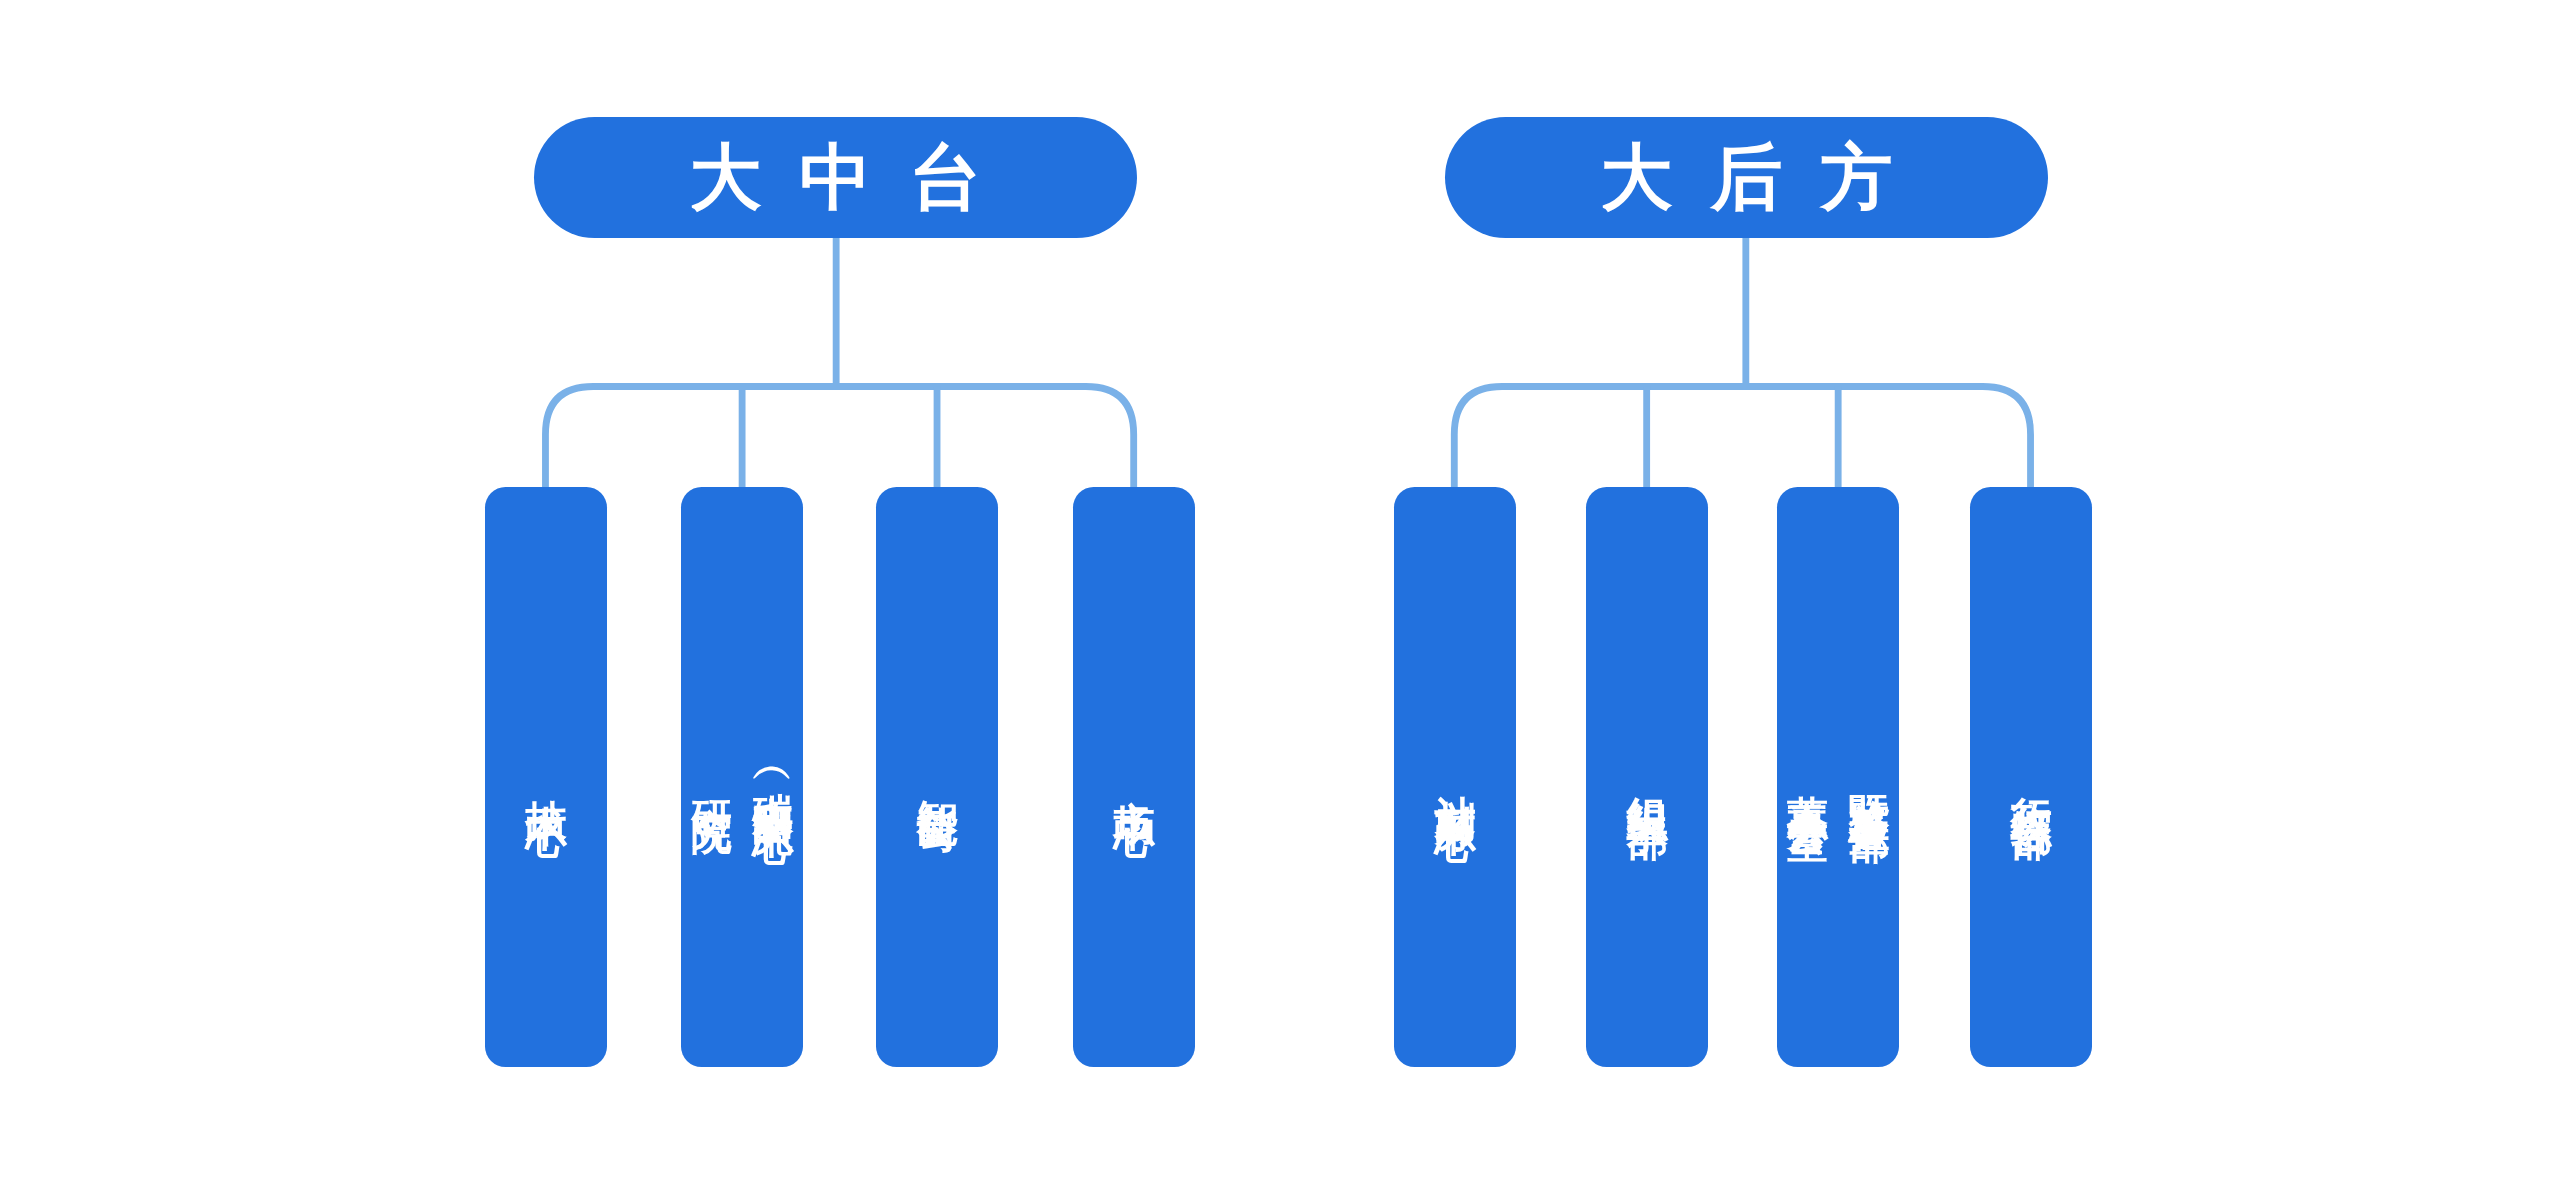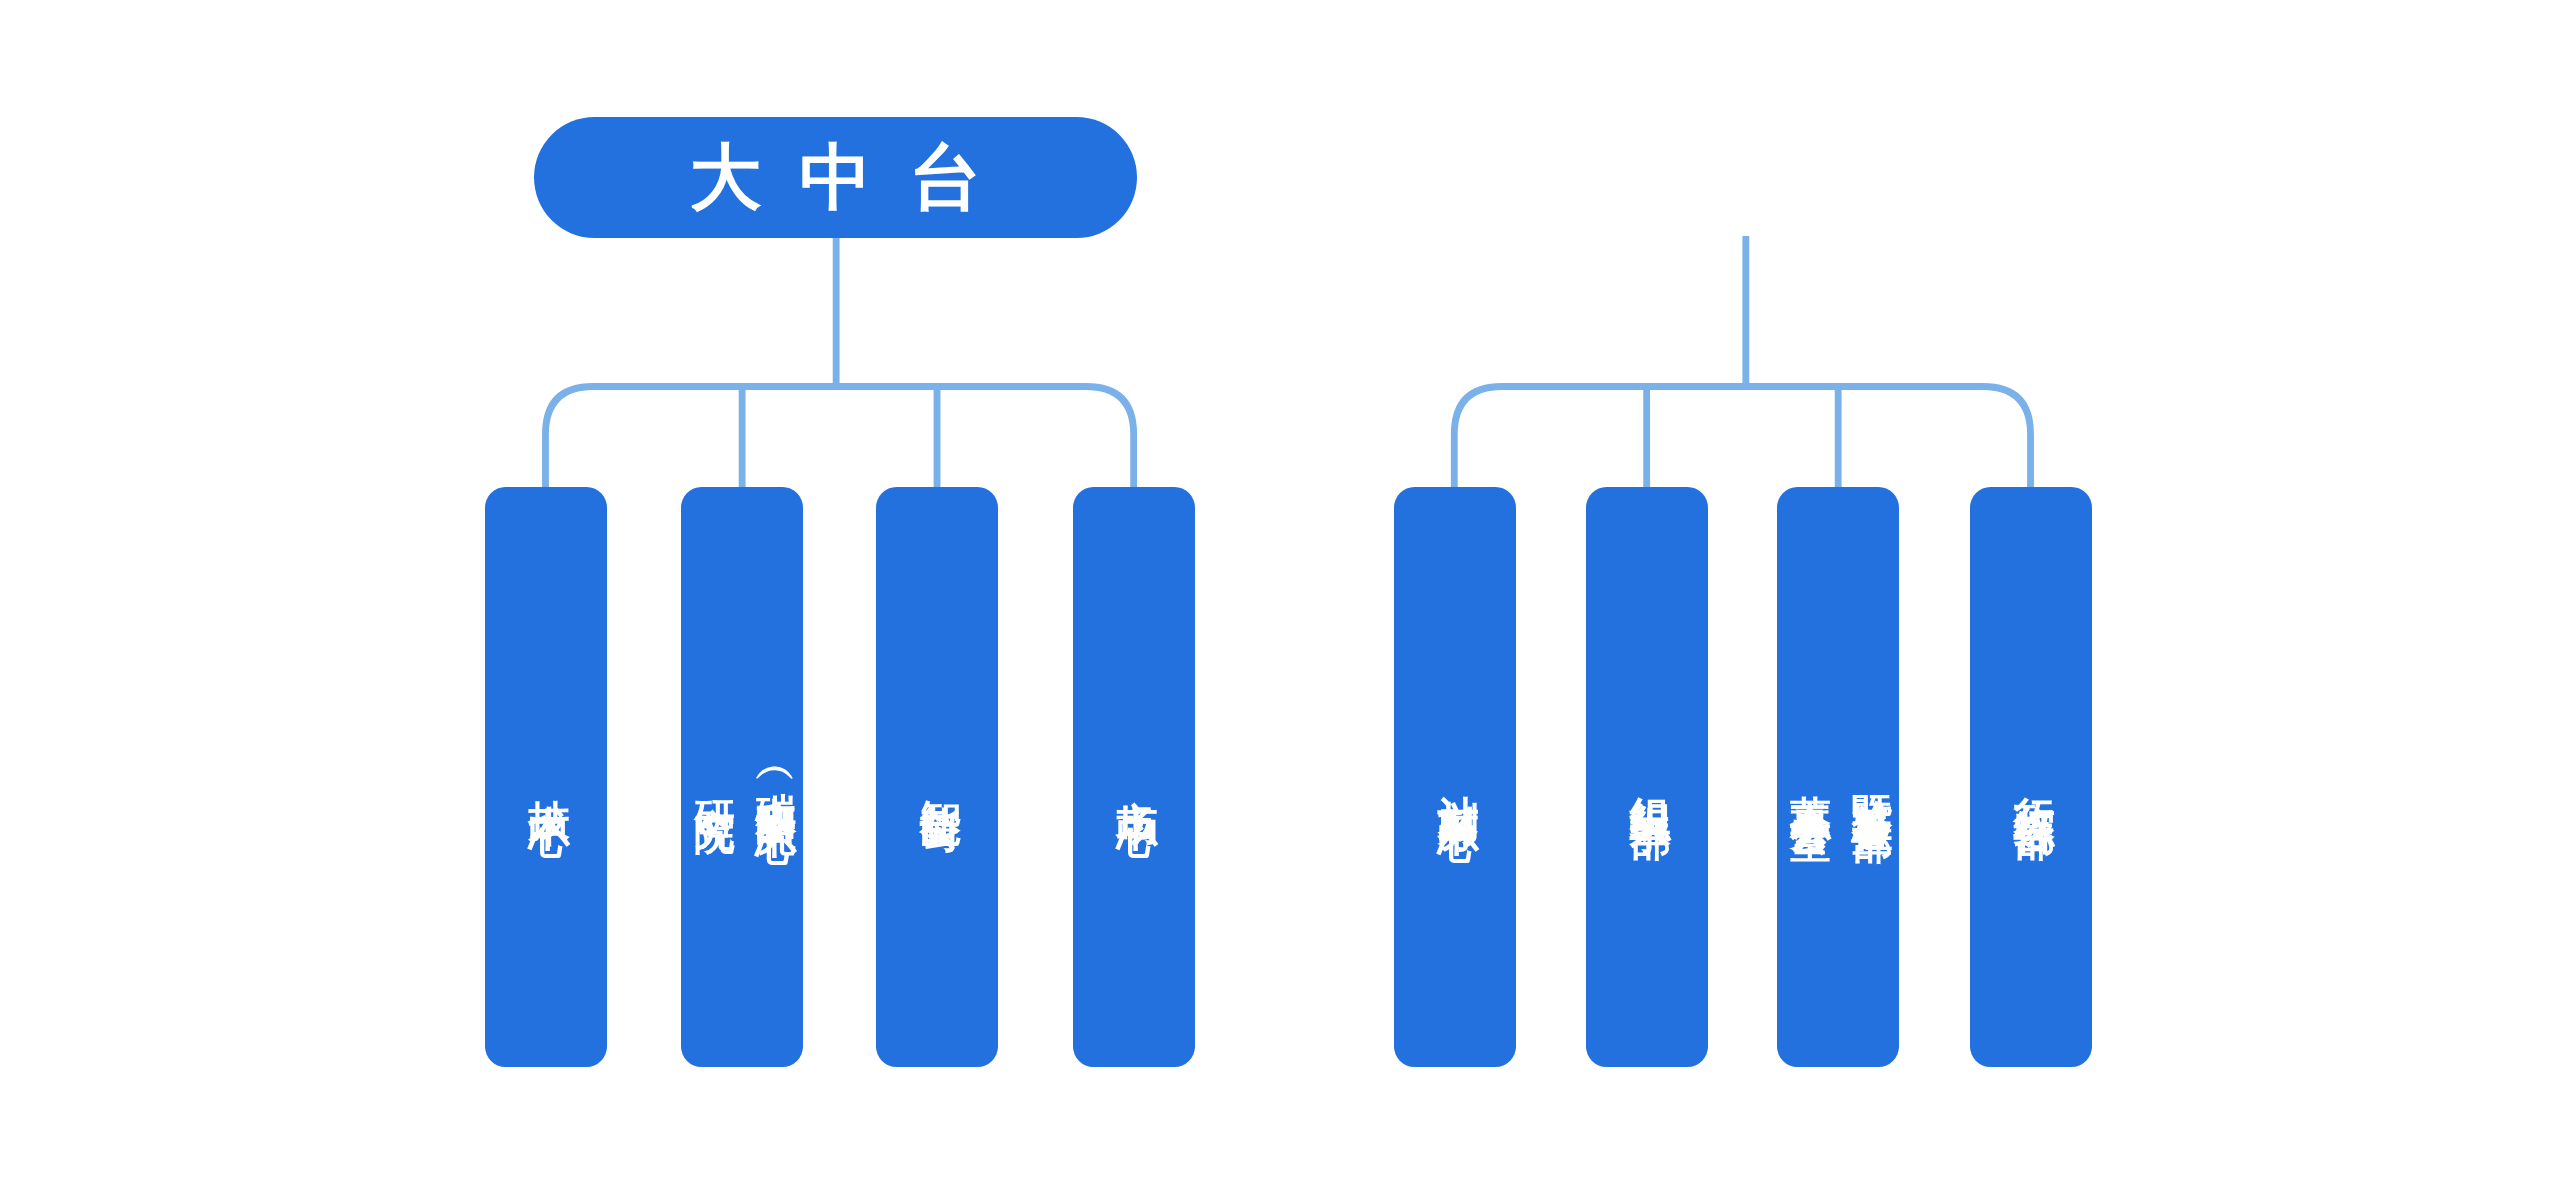--- a/index.html
+++ b/index.html
@@ -6,21 +6,21 @@
     margin: 0;
     padding: 0;
     background: #ffffff;
   }
   .canvas {
     position: relative;
     width: 2576px;
     height: 1186px;
     background: #ffffff;
     overflow: hidden;
-    font-family: Liberation Mono, monospace;
+    font-family: Liberation Sans, sans-serif;
   }
   .connector-svg {
     position: absolute;
     left: 0;
     top: 0;
     z-index: 0;
   }
   .connector-svg path {
     fill: none;
     stroke: #7AB1E8;
@@ -114,20 +114,23 @@
     <span class="child-label">研究院
 （碳中和研究中心）</span>
   </div>
   <div class="child-box child-3">
     <span class="child-label">智能公司</span>
   </div>
   <div class="child-box child-4">
     <span class="child-label">市场中心</span>
   </div>
 
+  <div class="pill pill-dahoufang">
+    <span class="pill-label">大后方</span>
+  </div>
   <div class="child-box child-5">
     <span class="child-label">计划财务中心</span>
   </div>
   <div class="child-box child-6">
     <span class="child-label">组织人事部</span>
   </div>
   <div class="child-box child-7">
     <span class="child-label">董事会办公室
 暨监督检查部</span>
   </div>

